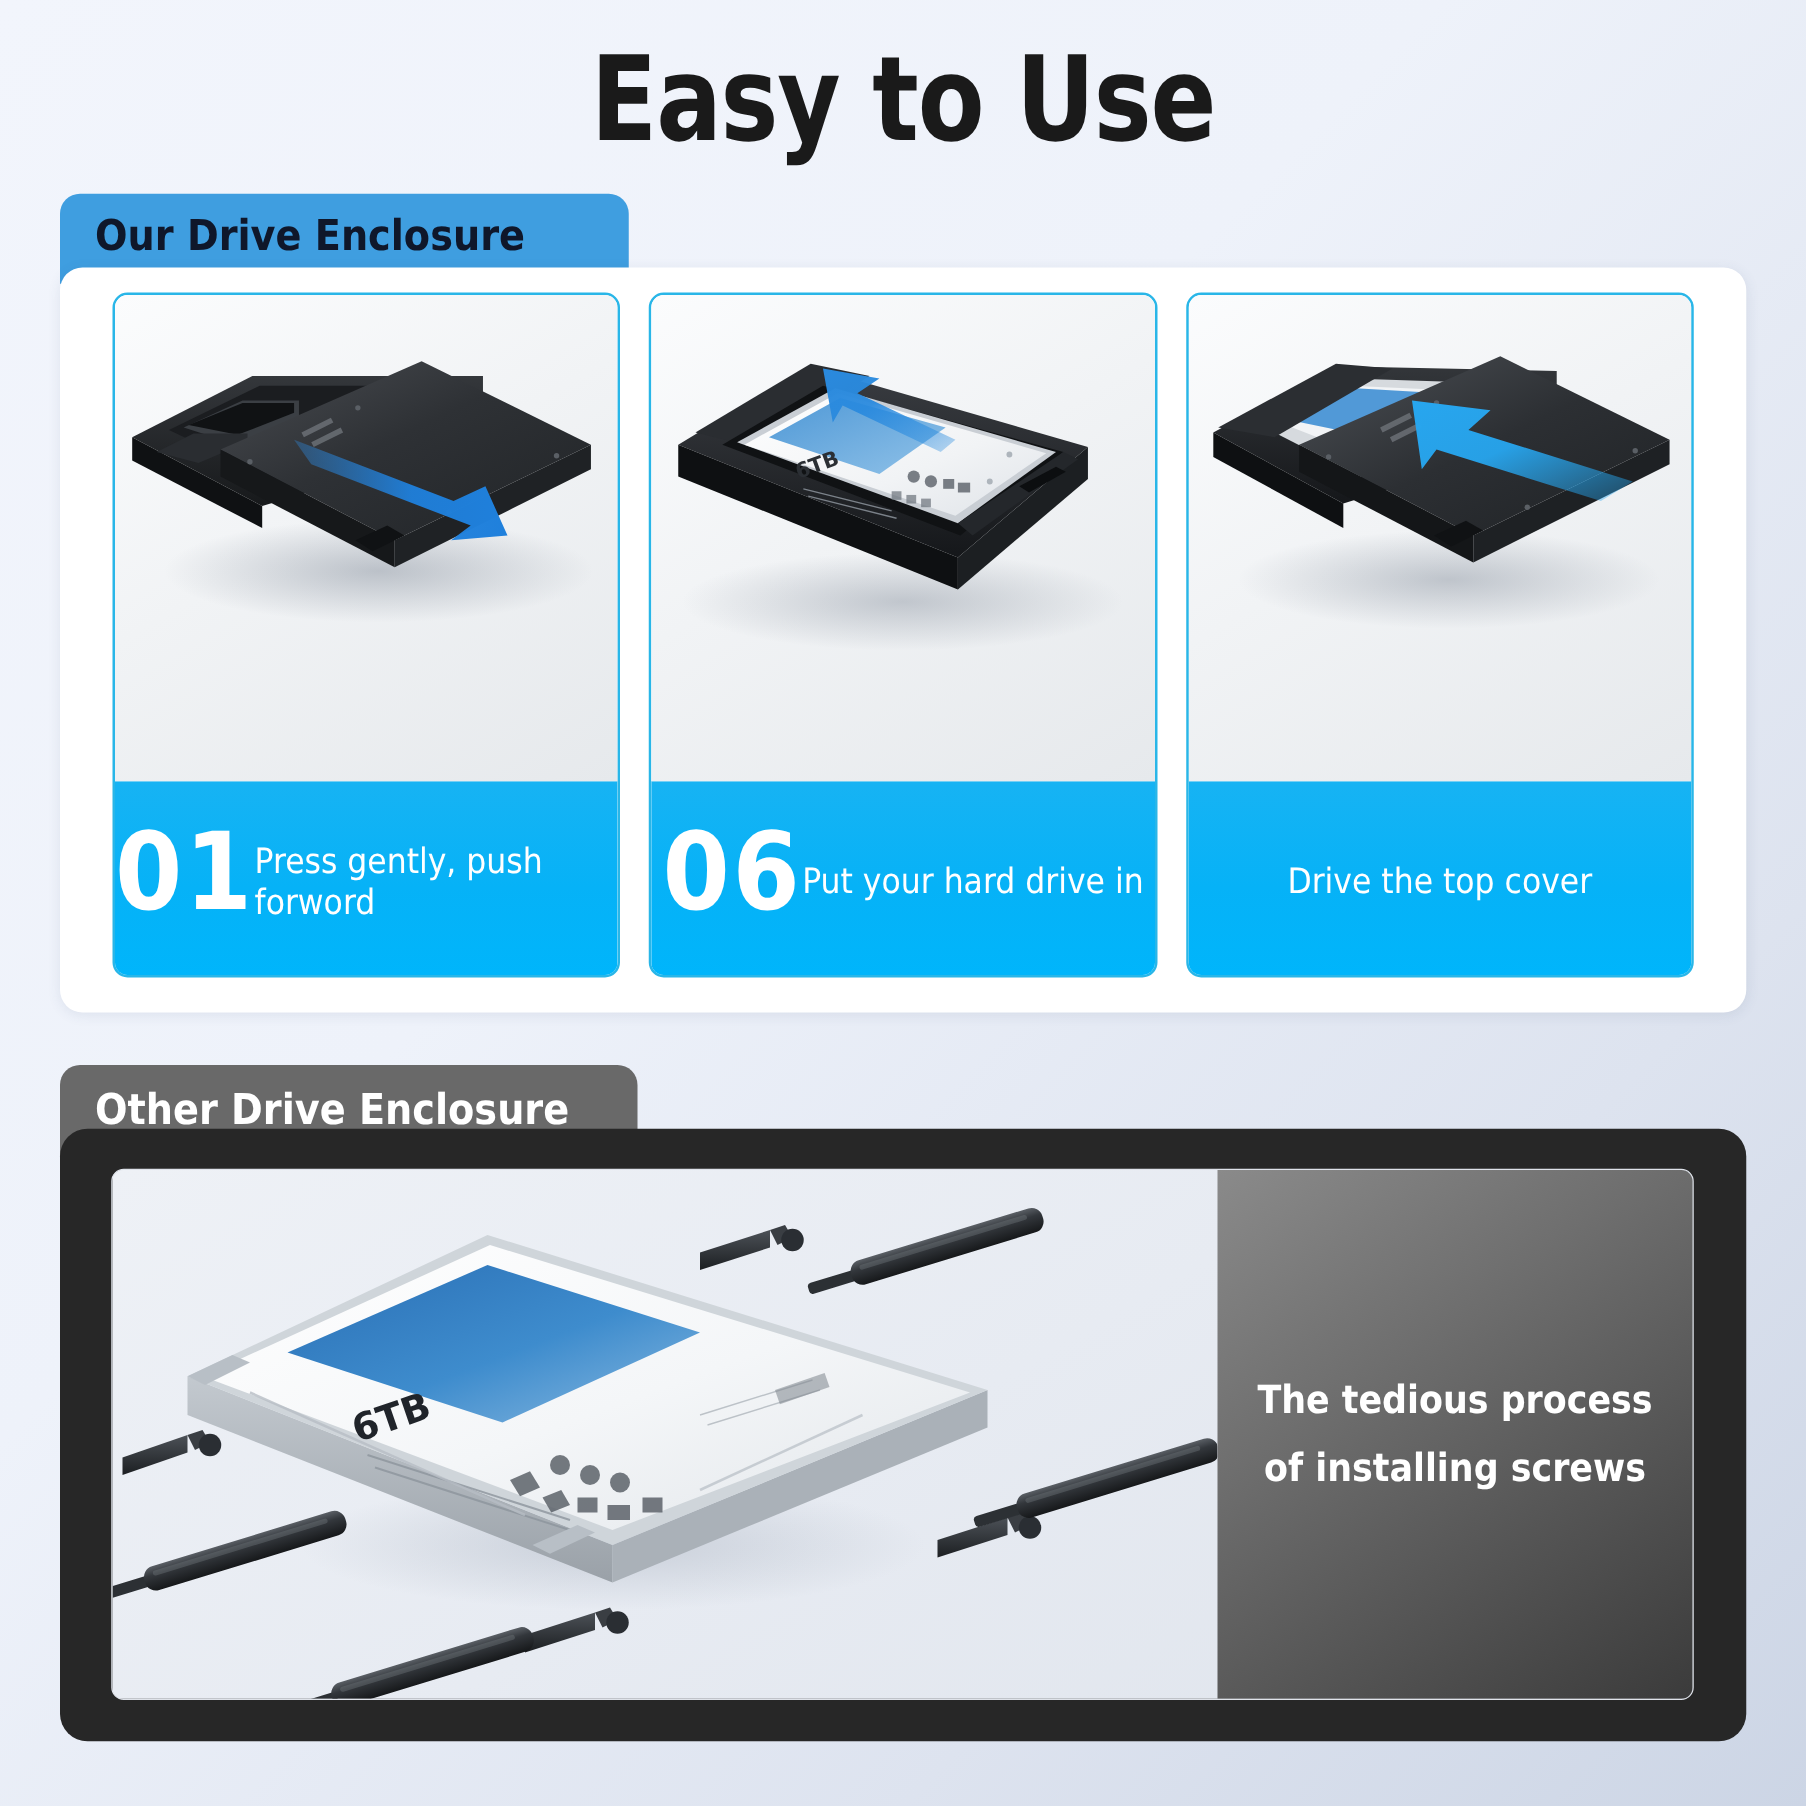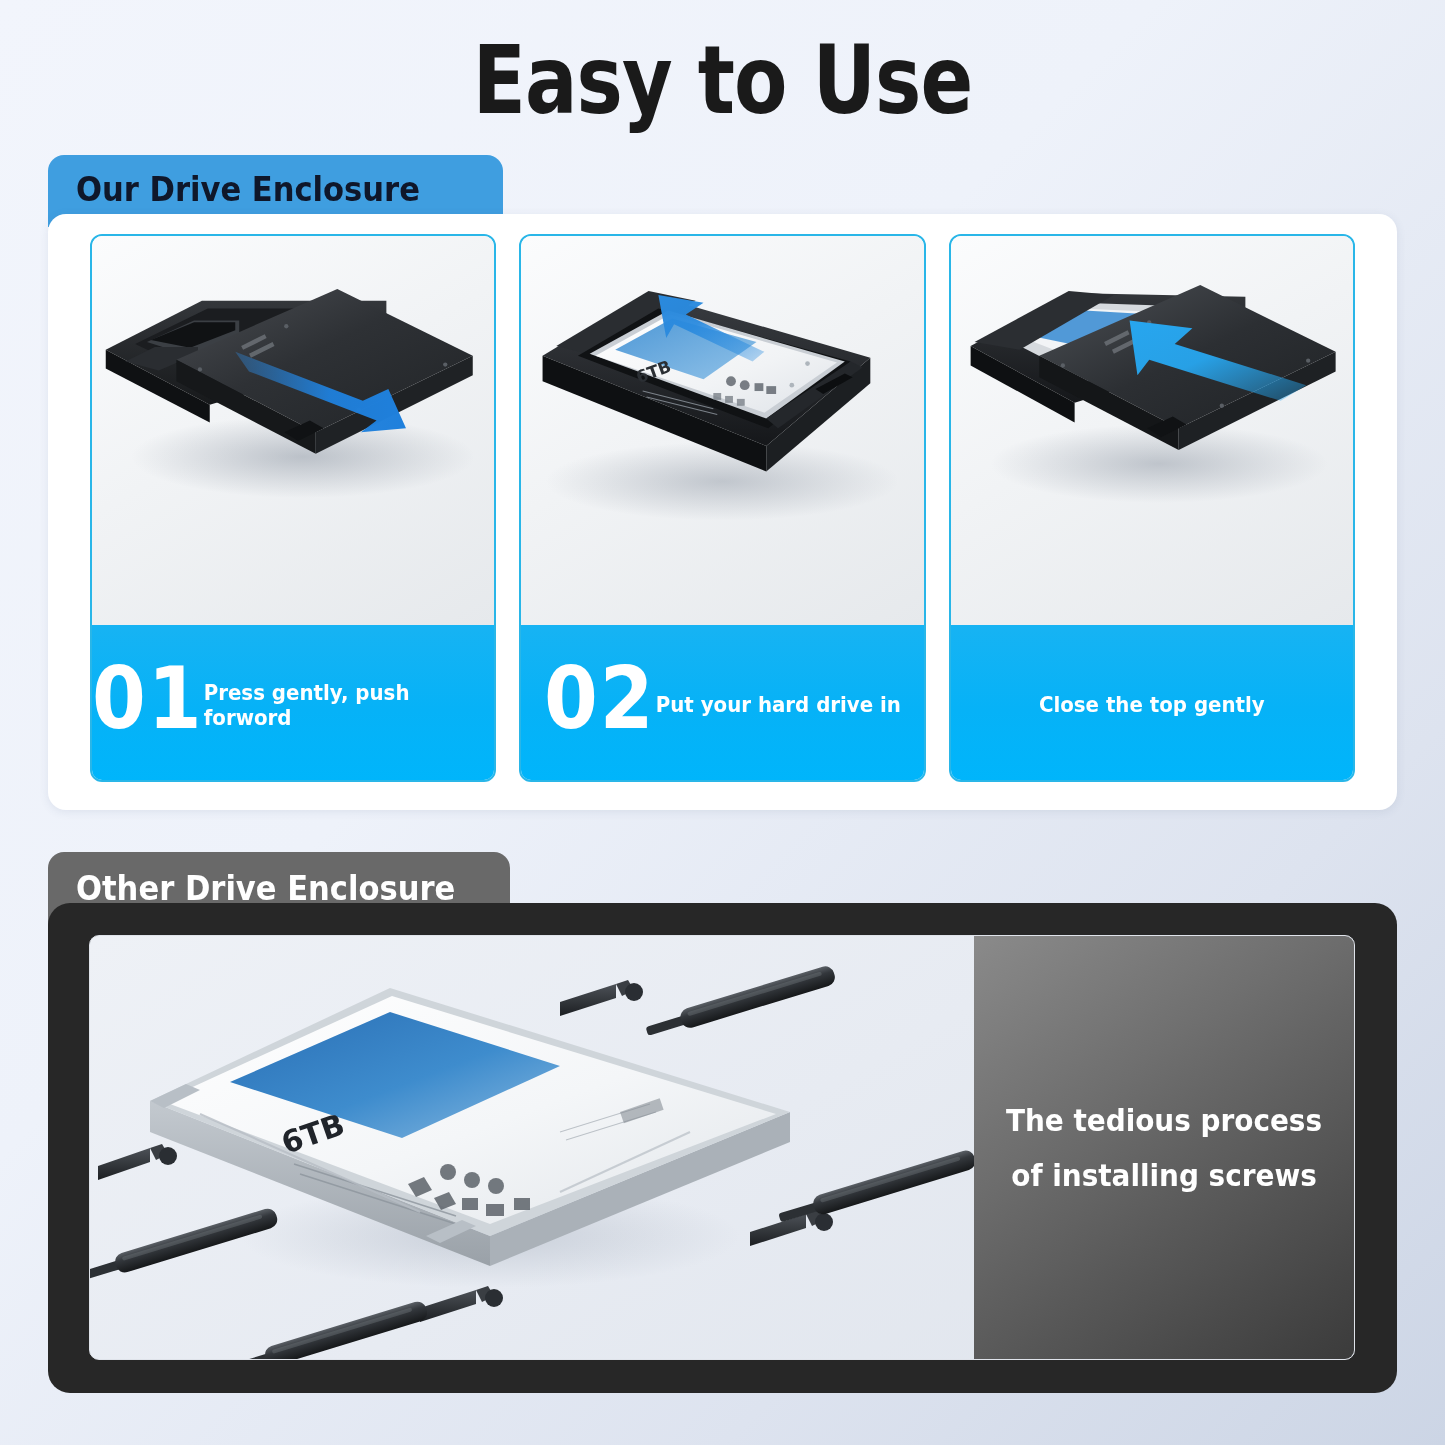--- a/index.html
+++ b/index.html
@@ -71,21 +71,21 @@
     display:flex;flex-direction:row;
     align-items:center;justify-content:center;
     padding-bottom:8px;
   }
   .step-num{
     font-size:86px;font-weight:bold;color:#fff;line-height:.95;
     font-family:"DejaVu Sans Condensed","Liberation Sans",sans-serif;
     letter-spacing:2px;
   }
   .step-text{
-    font-size:22px;font-weight:bold;color:#fff;margin-top:12px;
+    font-size:28px;font-weight:normal;color:#fff;margin-top:12px;
     font-family:"DejaVu Sans Condensed","Liberation Sans",sans-serif;
   }
 
   
   .scene{position:absolute;inset:0;}
 
   
   .sec2-tab{
     position:absolute;left:48px;top:852px;
     width:462px;height:78px;
@@ -270,21 +270,21 @@
 
             <path d="M250 186 L336 128 L348 134 L262 196 Z" fill="#24272b"></path>
             <path d="M300 156 L330 140 L338 144 L308 161 Z" fill="#0c0e10"></path>
 
             <g>
               <path d="M248 118 L168 80 L186 68 L140 60 L148 104 L156 90 L236 128 Z" fill="url(#g2arrow)"></path>
             </g>
           </svg>
         </div>
         <div class="step-cap">
-          <div class="step-num">02</div>
+          <div class="step-num">06</div>
           <div class="step-text">Put your hard drive in</div>
         </div>
       </div>
 
       <div class="step">
         <div class="step-photo">
           <svg class="scene" viewBox="0 0 410 389">
             <defs>
               <linearGradient id="g3top" x1="0" y1="0" x2="1" y2="1">
                 <stop offset="0" stop-color="#4d5156"></stop>
@@ -329,21 +329,21 @@
             <circle cx="276" cy="173" r="2.2" fill="#5a5f65"></circle>
 
             <path d="M200 196 L226 184 L240 192 L214 205 Z" fill="#101214"></path>
 
             <g>
               <path d="M362 152 L228 110 L246 94 L182 86 L190 142 L202 126 L336 168 Z" fill="url(#g3arrow)"></path>
             </g>
           </svg>
         </div>
         <div class="step-cap">
-          <div class="step-text">Close the top gently</div>
+          <div class="step-text">Drive the top cover</div>
         </div>
       </div>
 
     </div>
   </div>
 
   <div class="sec2-tab">
     <span class="tab-label">Other Drive Enclosure</span>
   </div>
 

